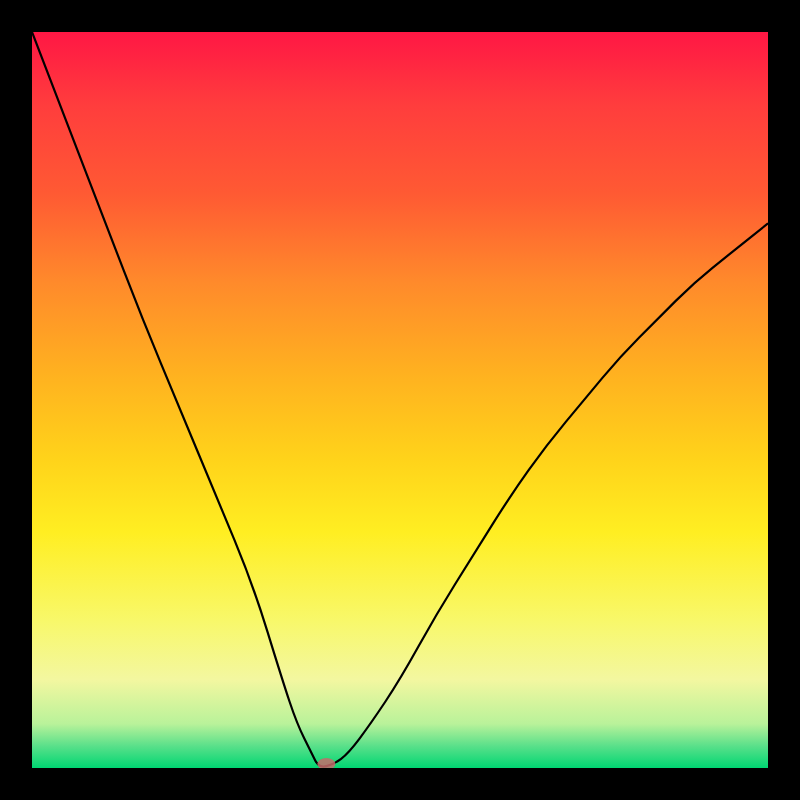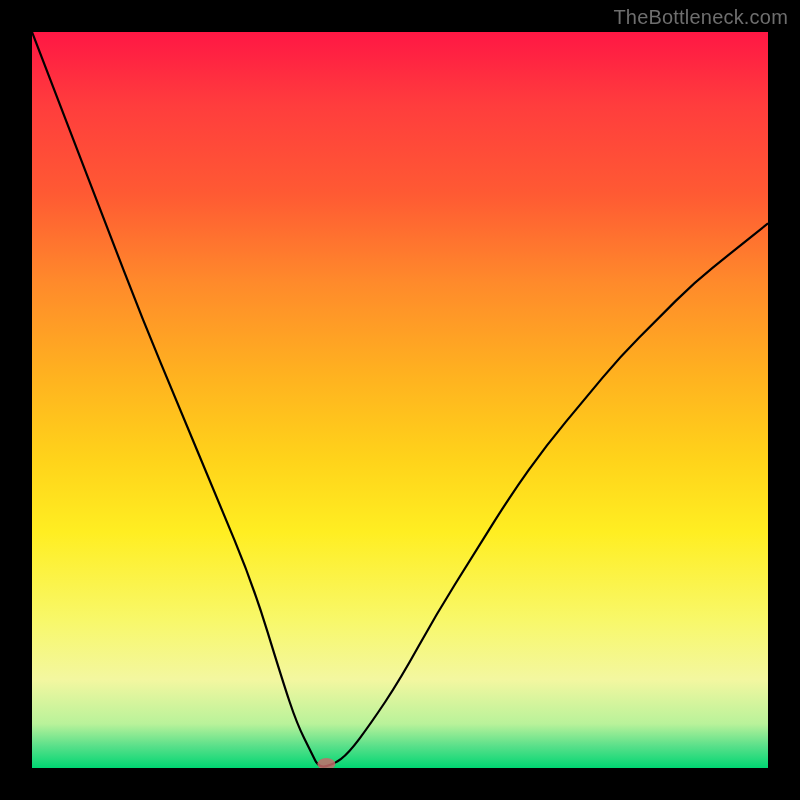--- a/index.html
+++ b/index.html
@@ -64,20 +64,19 @@
     color: #6e6e6e;
     font-size: 20px;
     letter-spacing: 0.2px;
     user-select: none;
   }
 </style>
 </head>
 <body>
 
 <div class="frame">
-  <div class="watermark">TheBottleneck.com</div>
   <div class="plot">
     <svg class="curve-svg" viewBox="0 0 736 736" preserveAspectRatio="none">
       <path id="curve" class="curve-path" d="M 0.00 0.00 Q 0.00 0.00 18.40 47.84 Q 36.80 95.68 55.20 143.52 Q 73.60 191.36 92.00 239.20 Q 110.40 287.04 128.80 331.20 Q 147.20 375.36 165.60 419.52 Q 184.00 463.68 202.40 507.84 Q 220.80 552.00 235.52 599.84 Q 250.24 647.68 257.60 669.76 Q 264.96 691.84 272.32 706.56 Q 279.68 721.28 283.36 728.64 Q 287.04 736.00 294.40 734.16 Q 301.76 732.32 309.12 726.80 Q 316.48 721.28 327.52 706.56 Q 338.56 691.84 353.28 669.76 Q 368.00 647.68 386.40 614.56 Q 404.80 581.44 423.20 552.00 Q 441.60 522.56 460.00 493.12 Q 478.40 463.68 496.80 437.92 Q 515.20 412.16 533.60 390.08 Q 552.00 368.00 570.40 345.92 Q 588.80 323.84 607.20 305.44 Q 625.60 287.04 644.00 268.64 Q 662.40 250.24 680.80 235.52 Q 699.20 220.80 717.60 206.08 T 736.00 191.36"></path>
       <ellipse id="marker" class="marker" rx="9" ry="6" cx="294.40" cy="732.00"></ellipse>
     </svg>
   </div>
 </div>
 
 </body></html>

